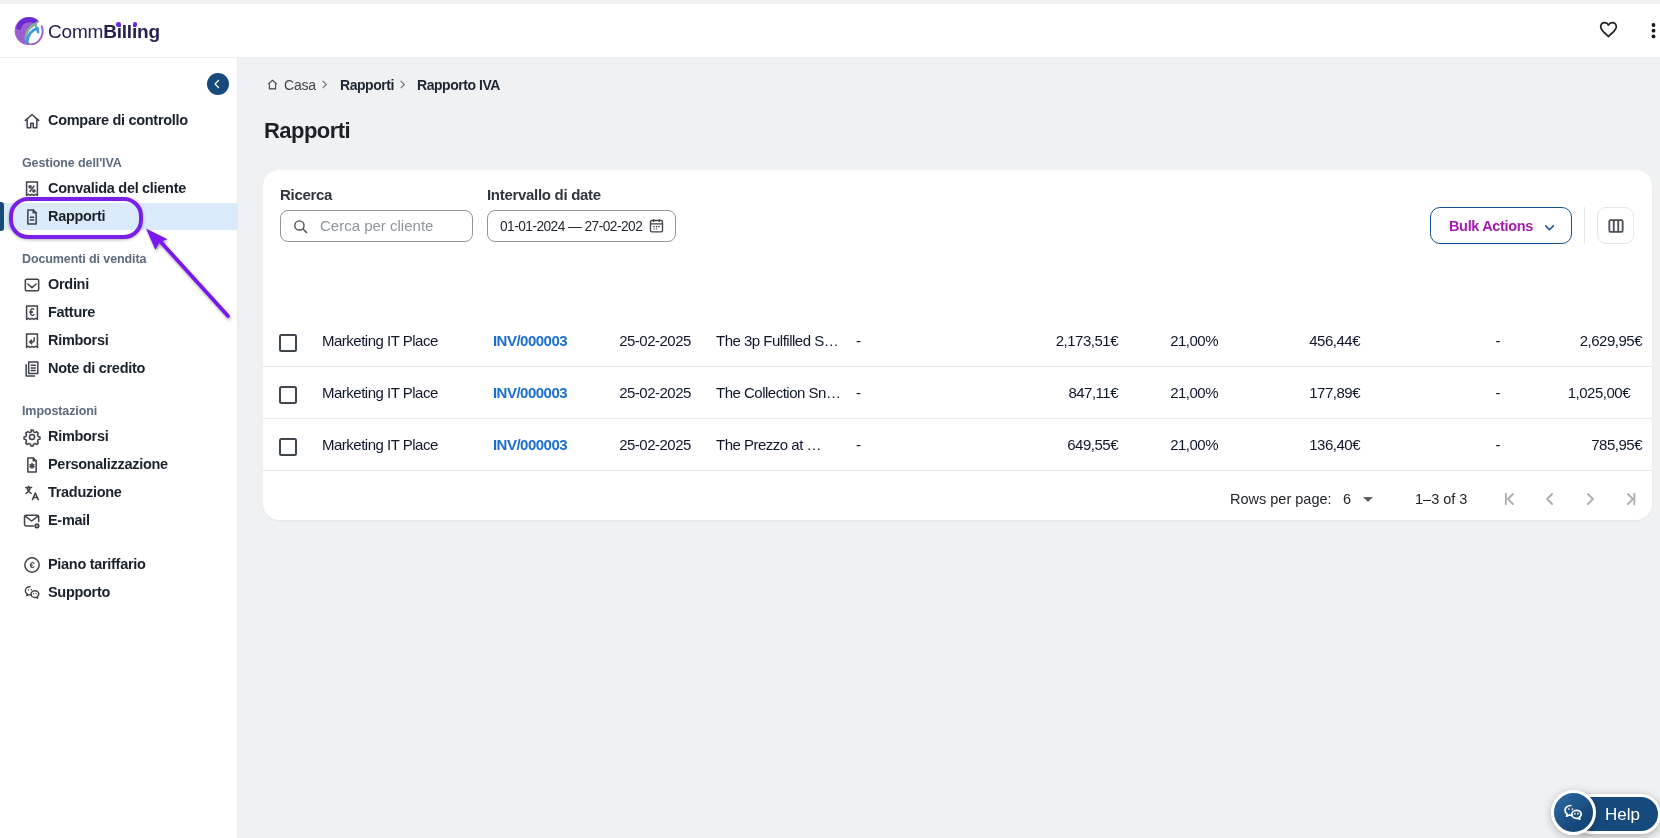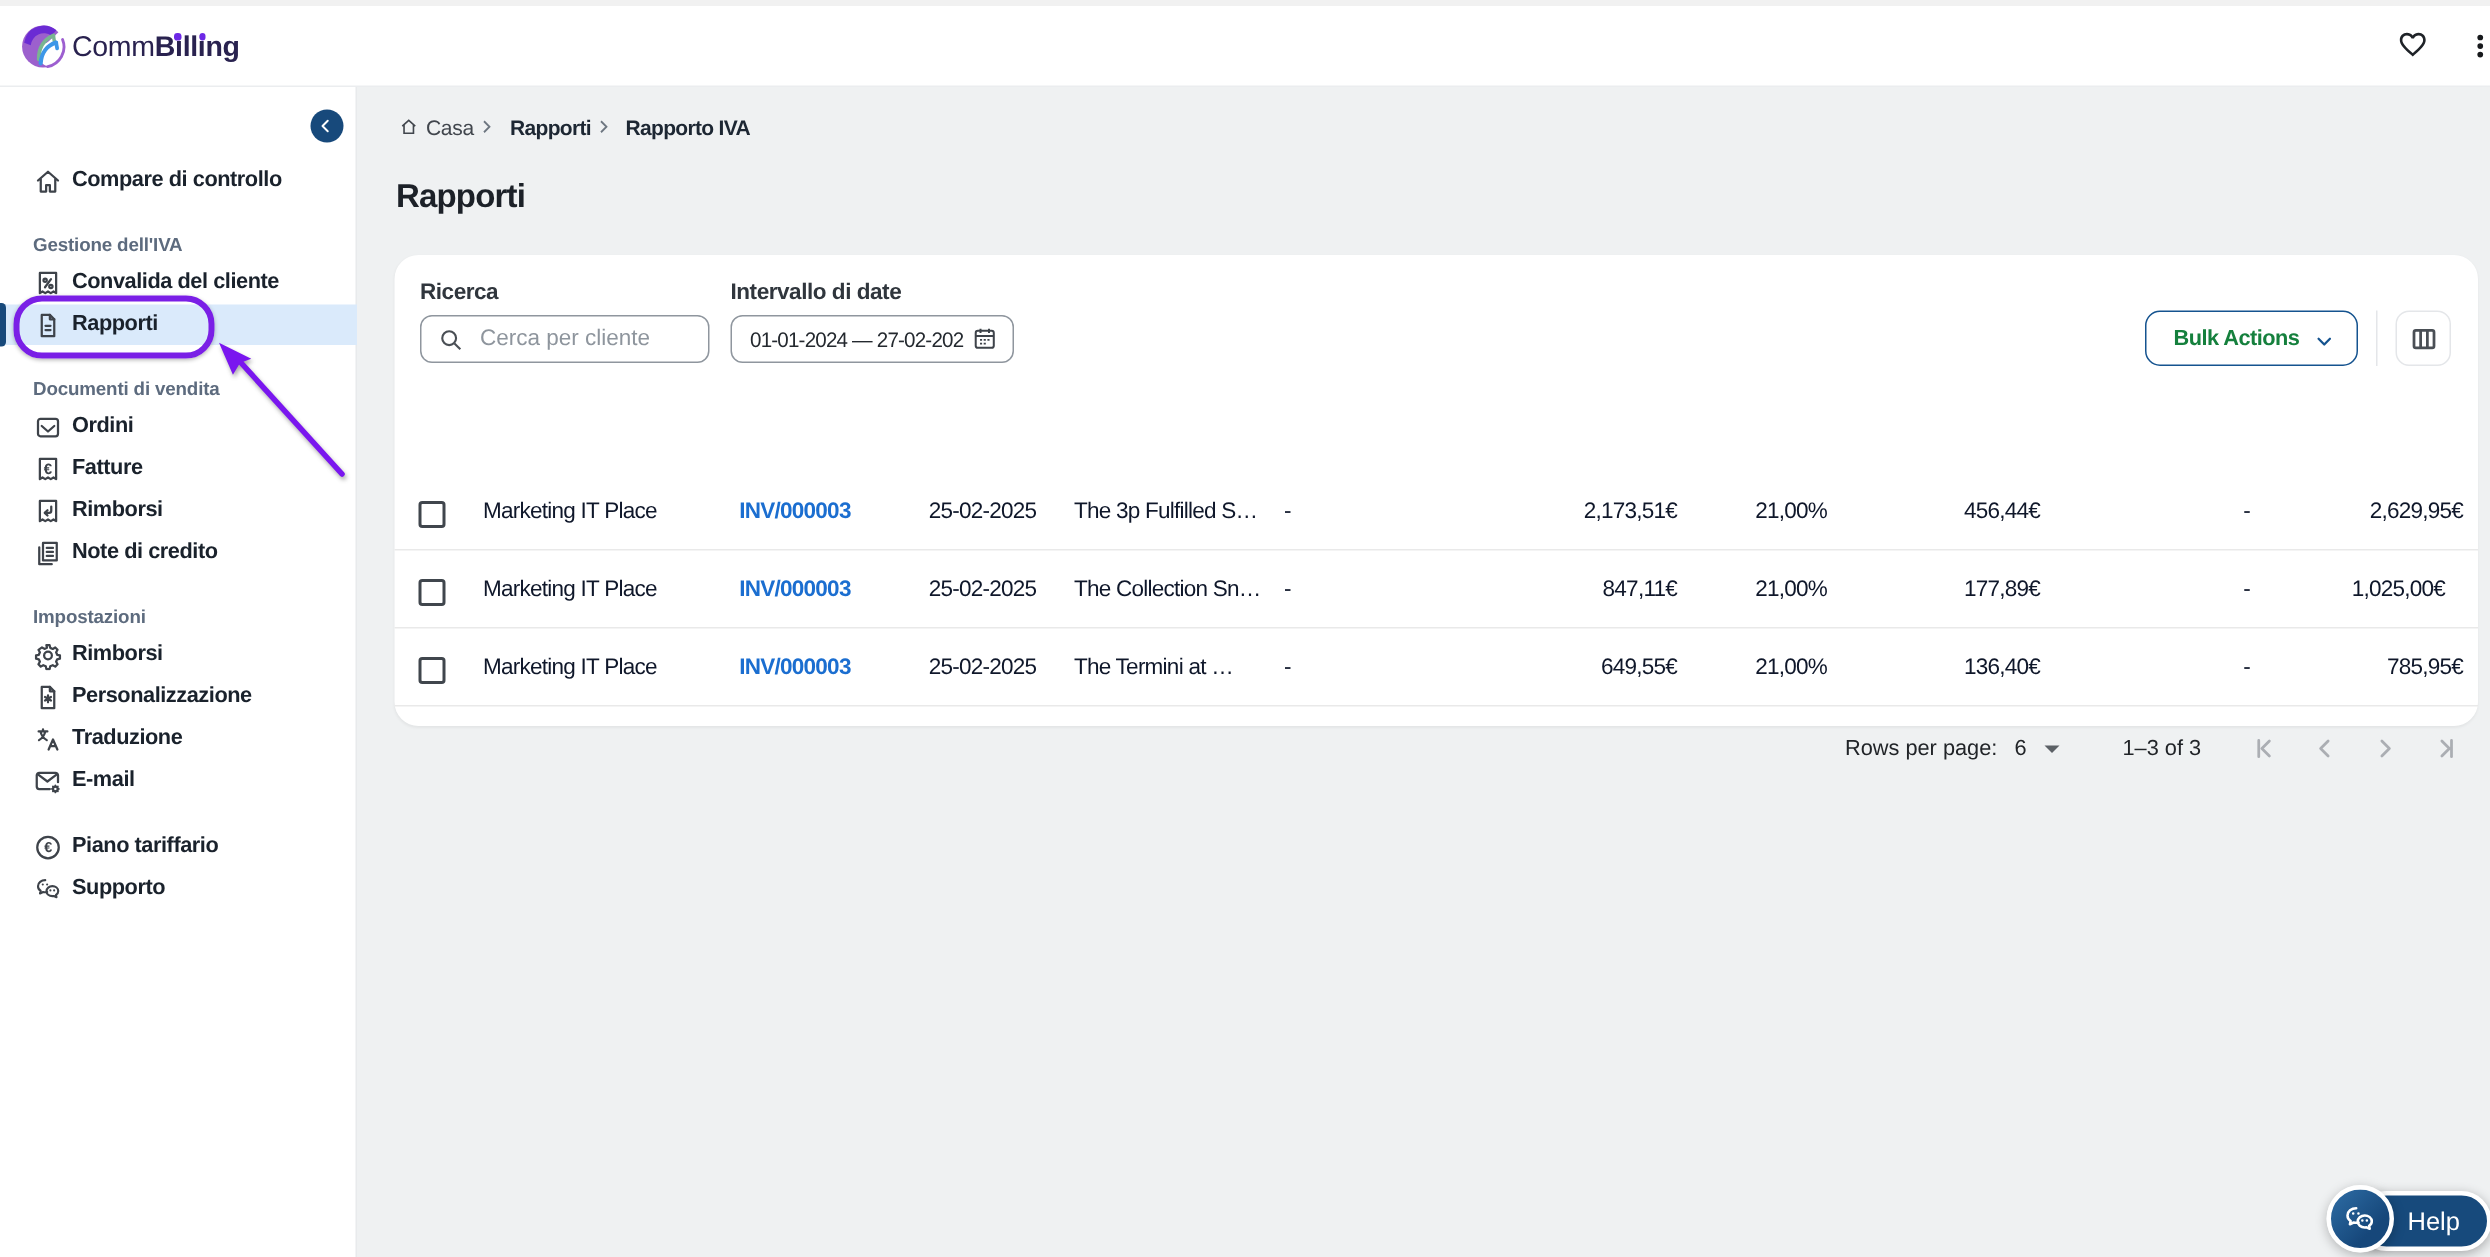--- a/index.html
+++ b/index.html
@@ -22,27 +22,27 @@
 #collapse svg { margin:5px 0 0 4px; }
 .navitem { position:absolute; left:0; width:238px; height:28px; }
 .navitem .ic { position:absolute; left:22px; top:4px; }
 .navitem .tx { position:absolute; left:48px; top:5px; font-size:14.5px; font-weight:700; color:#1a222c; white-space:nowrap; letter-spacing:-0.3px; }
 .navlabel { position:absolute; left:22px; font-size:12.5px; font-weight:700; color:#5d6b7e; white-space:nowrap; letter-spacing:-0.1px; }
 
 .crumb { position:absolute; top:77px; font-size:14px; color:#41464d; white-space:nowrap; letter-spacing:-0.2px; }
 .cbold { font-weight:700; color:#1d2733; letter-spacing:-0.45px; }
 #h1 { position:absolute; left:264px; top:118px; font-size:22px; font-weight:700; color:#1c2128; letter-spacing:-0.55px; }
 
-#card { position:absolute; left:263px; top:170px; width:1389px; height:314px; background:#fff; border-radius:16px; box-shadow:0 1px 2px rgba(0,0,0,0.05); }
+#card { position:absolute; left:263px; top:170px; width:1389px; height:350px; background:#fff; border-radius:16px; box-shadow:0 1px 2px rgba(0,0,0,0.05); }
 .flabel { position:absolute; top:16px; font-size:15px; font-weight:700; color:#30363d; letter-spacing:-0.3px; }
 .input { position:absolute; top:40px; height:32px; border:1px solid #8f969e; border-radius:8px; background:#fff; }
 #searchph { position:absolute; left:57px; top:47px; font-size:15px; color:#8e959d; }
 #dateval { position:absolute; left:237px; top:48px; font-size:14px; color:#24292f; letter-spacing:-0.55px; transform:scaleX(0.98); transform-origin:0 0; }
 #bulkbtn { position:absolute; left:1167px; top:37px; width:142px; height:37px; border:1.5px solid #15538f; border-radius:10px; }
-#bulkbtn span { position:absolute; left:18px; top:10px; font-size:14.5px; font-weight:700; color:#15803d; letter-spacing:-0.35px; }
+#bulkbtn span { position:absolute; left:18px; top:10px; font-size:14.5px; font-weight:700; color:#a21caf; letter-spacing:-0.35px; }
 #vdiv { position:absolute; left:1321px; top:37px; width:1px; height:37px; background:#e4e6e9; }
 #colbtn { position:absolute; left:1334px; top:37px; width:37px; height:37px; border:1px solid #e4e6e9; border-radius:9px; }
 #colbtn svg { margin:8px 0 0 8px; }
 
 #hrow { position:absolute; left:0; top:97px; width:1389px; height:48px; border-bottom:1px solid #e9e9e9; }
 .trow { position:absolute; left:0; width:1389px; height:52px; border-bottom:1px solid #e9e9e9; }
 .cb { position:absolute; left:16px; width:18px; height:18px; border:2px solid #40464d; border-radius:2.5px; background:#fff; }
 .hc { position:absolute; top:11px; font-size:15px; font-weight:700; color:#1e2227; white-space:nowrap; letter-spacing:-0.45px; }
 .tc { position:absolute; top:17px; font-size:15px; color:#0f172a; white-space:nowrap; letter-spacing:-0.5px; }
 .ctr { text-align:center; }
@@ -276,21 +276,21 @@
   <div class="tc" style="right:434px">21,00%</div>
   <div class="tc" style="right:292px">177,89€</div>
   <div class="tc" style="right:152px">-</div>
   <div class="tc" style="right:22px">1,025,00€</div>
  </div>
  <div class="trow" style="top:249px">
   <div class="cb" style="top:19px"></div>
   <div class="tc" style="left:59px">Marketing IT Place</div>
   <div class="tc ctr link" style="left:197px;width:140px">INV/000003</div>
   <div class="tc ctr" style="left:332px;width:120px">25-02-2025</div>
-  <div class="tc" style="left:453px">The Termini at …</div>
+  <div class="tc" style="left:453px">The Prezzo at …</div>
   <div class="tc" style="left:593px">-</div>
   <div class="tc" style="right:534px">649,55€</div>
   <div class="tc" style="right:434px">21,00%</div>
   <div class="tc" style="right:292px">136,40€</div>
   <div class="tc" style="right:152px">-</div>
   <div class="tc" style="right:10px">785,95€</div>
  </div>
 
  <div class="pg" style="left:967px">Rows per page:</div>
  <div class="pg" style="left:1080px">6</div>

